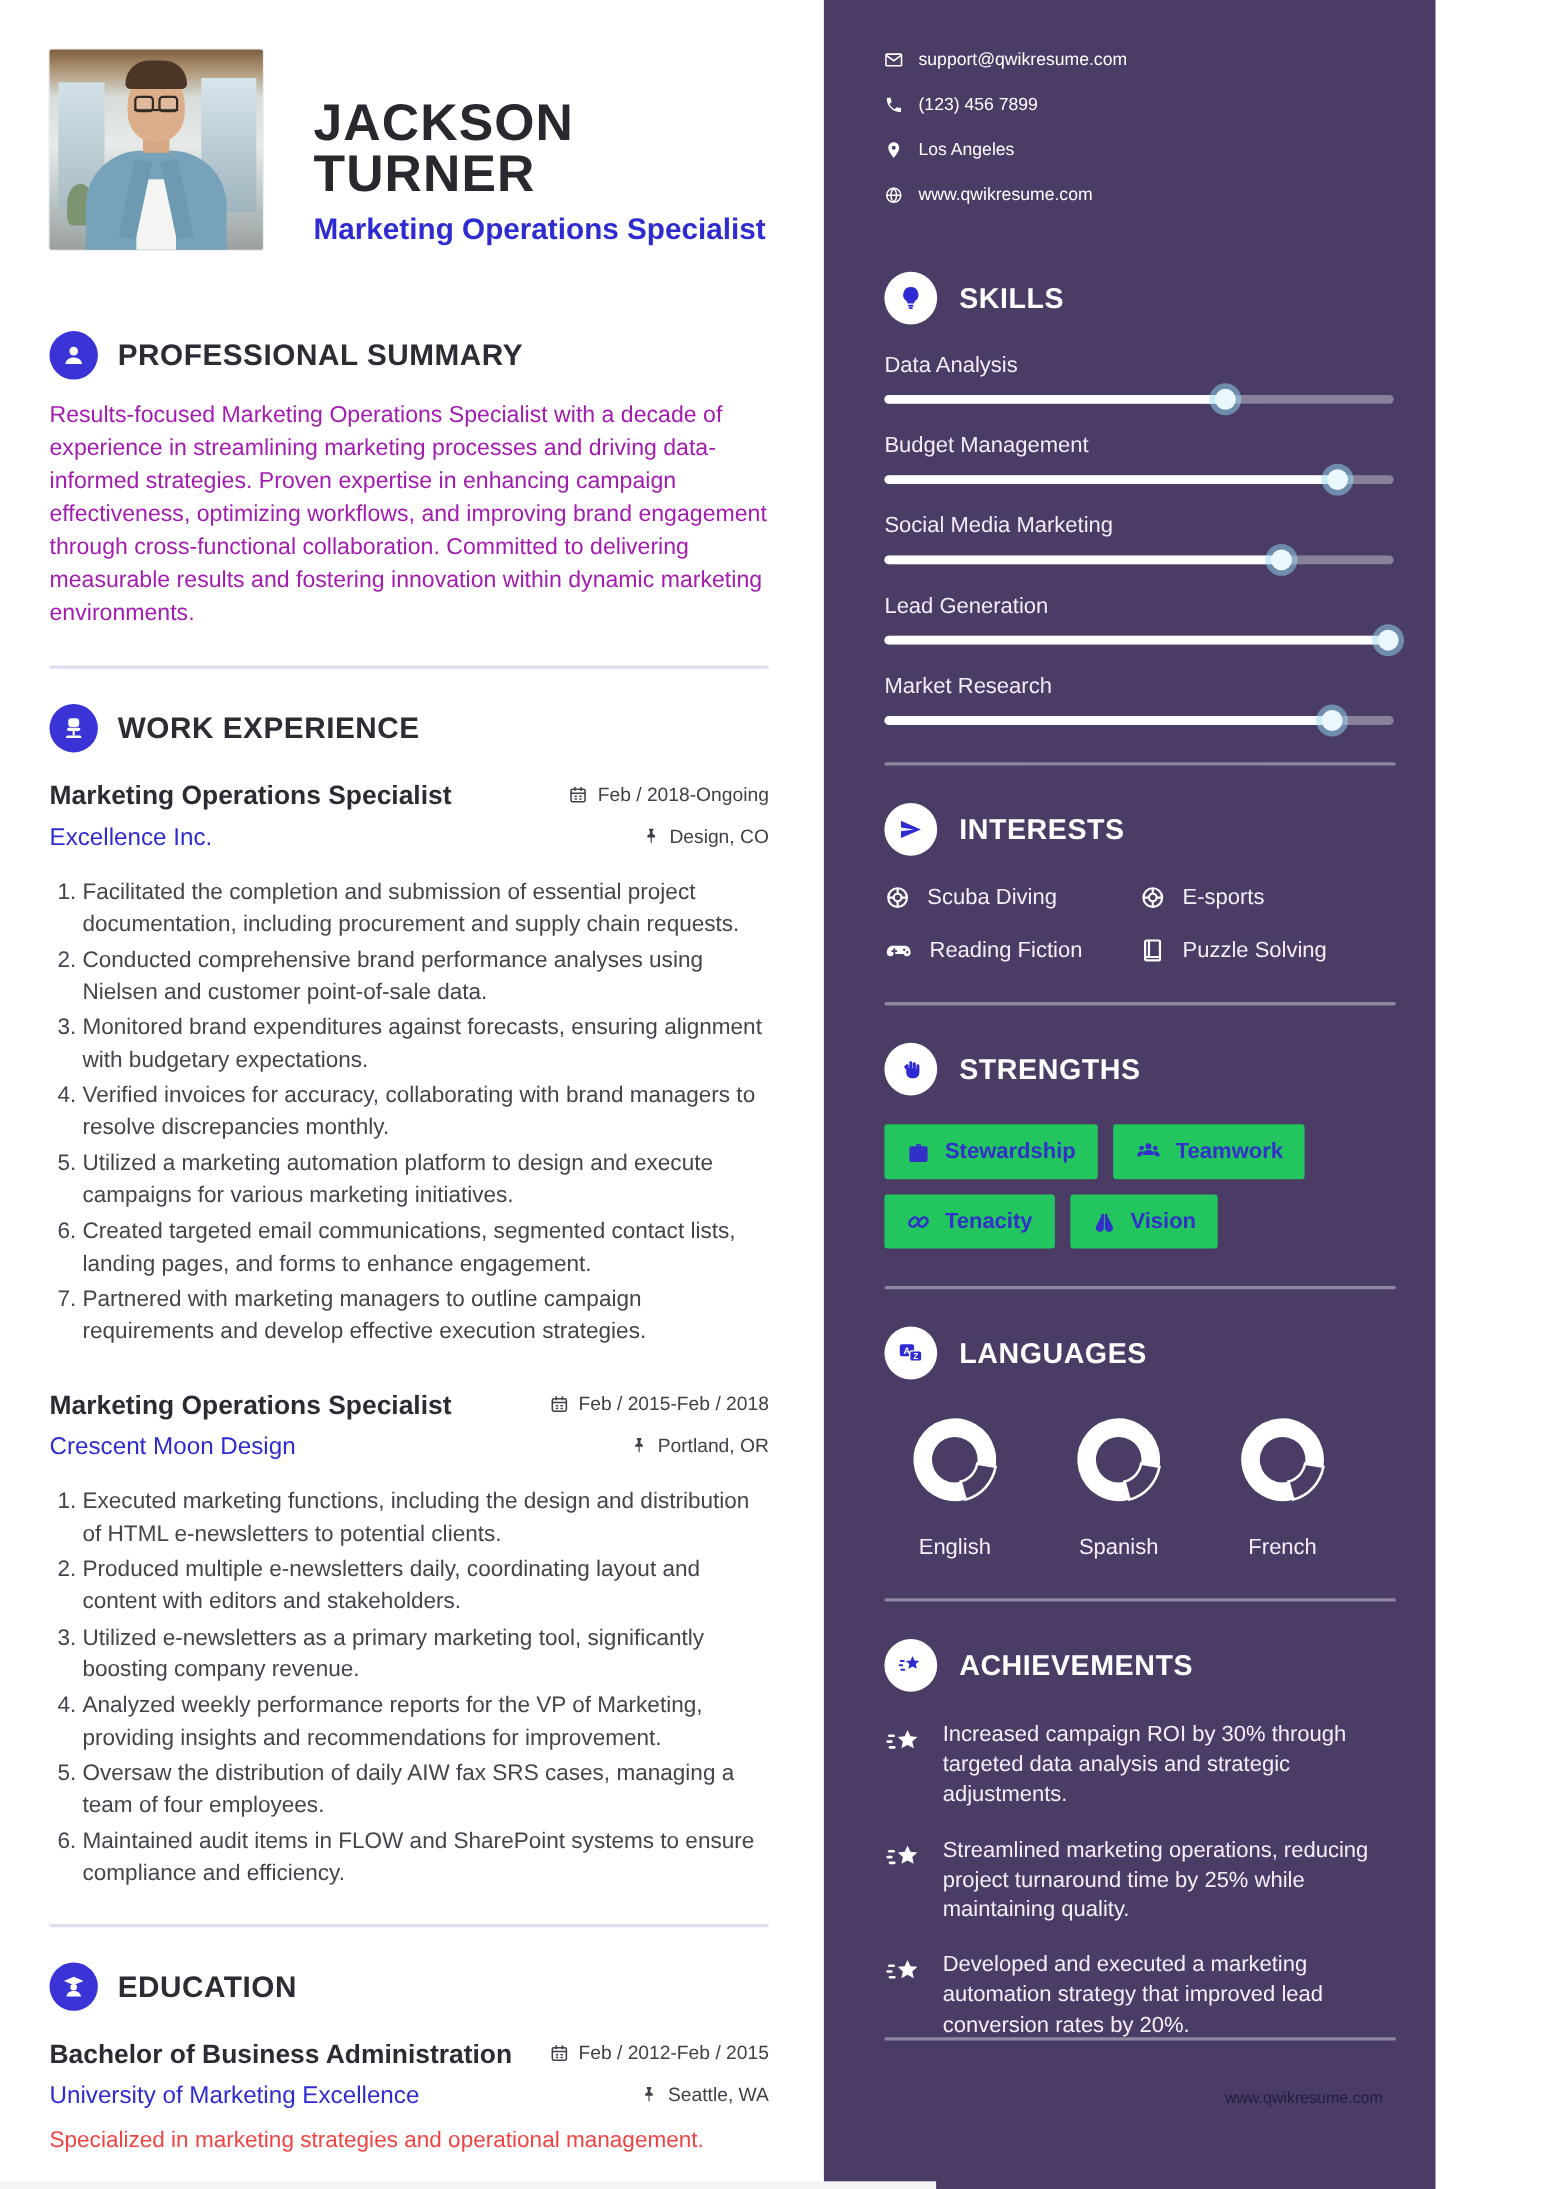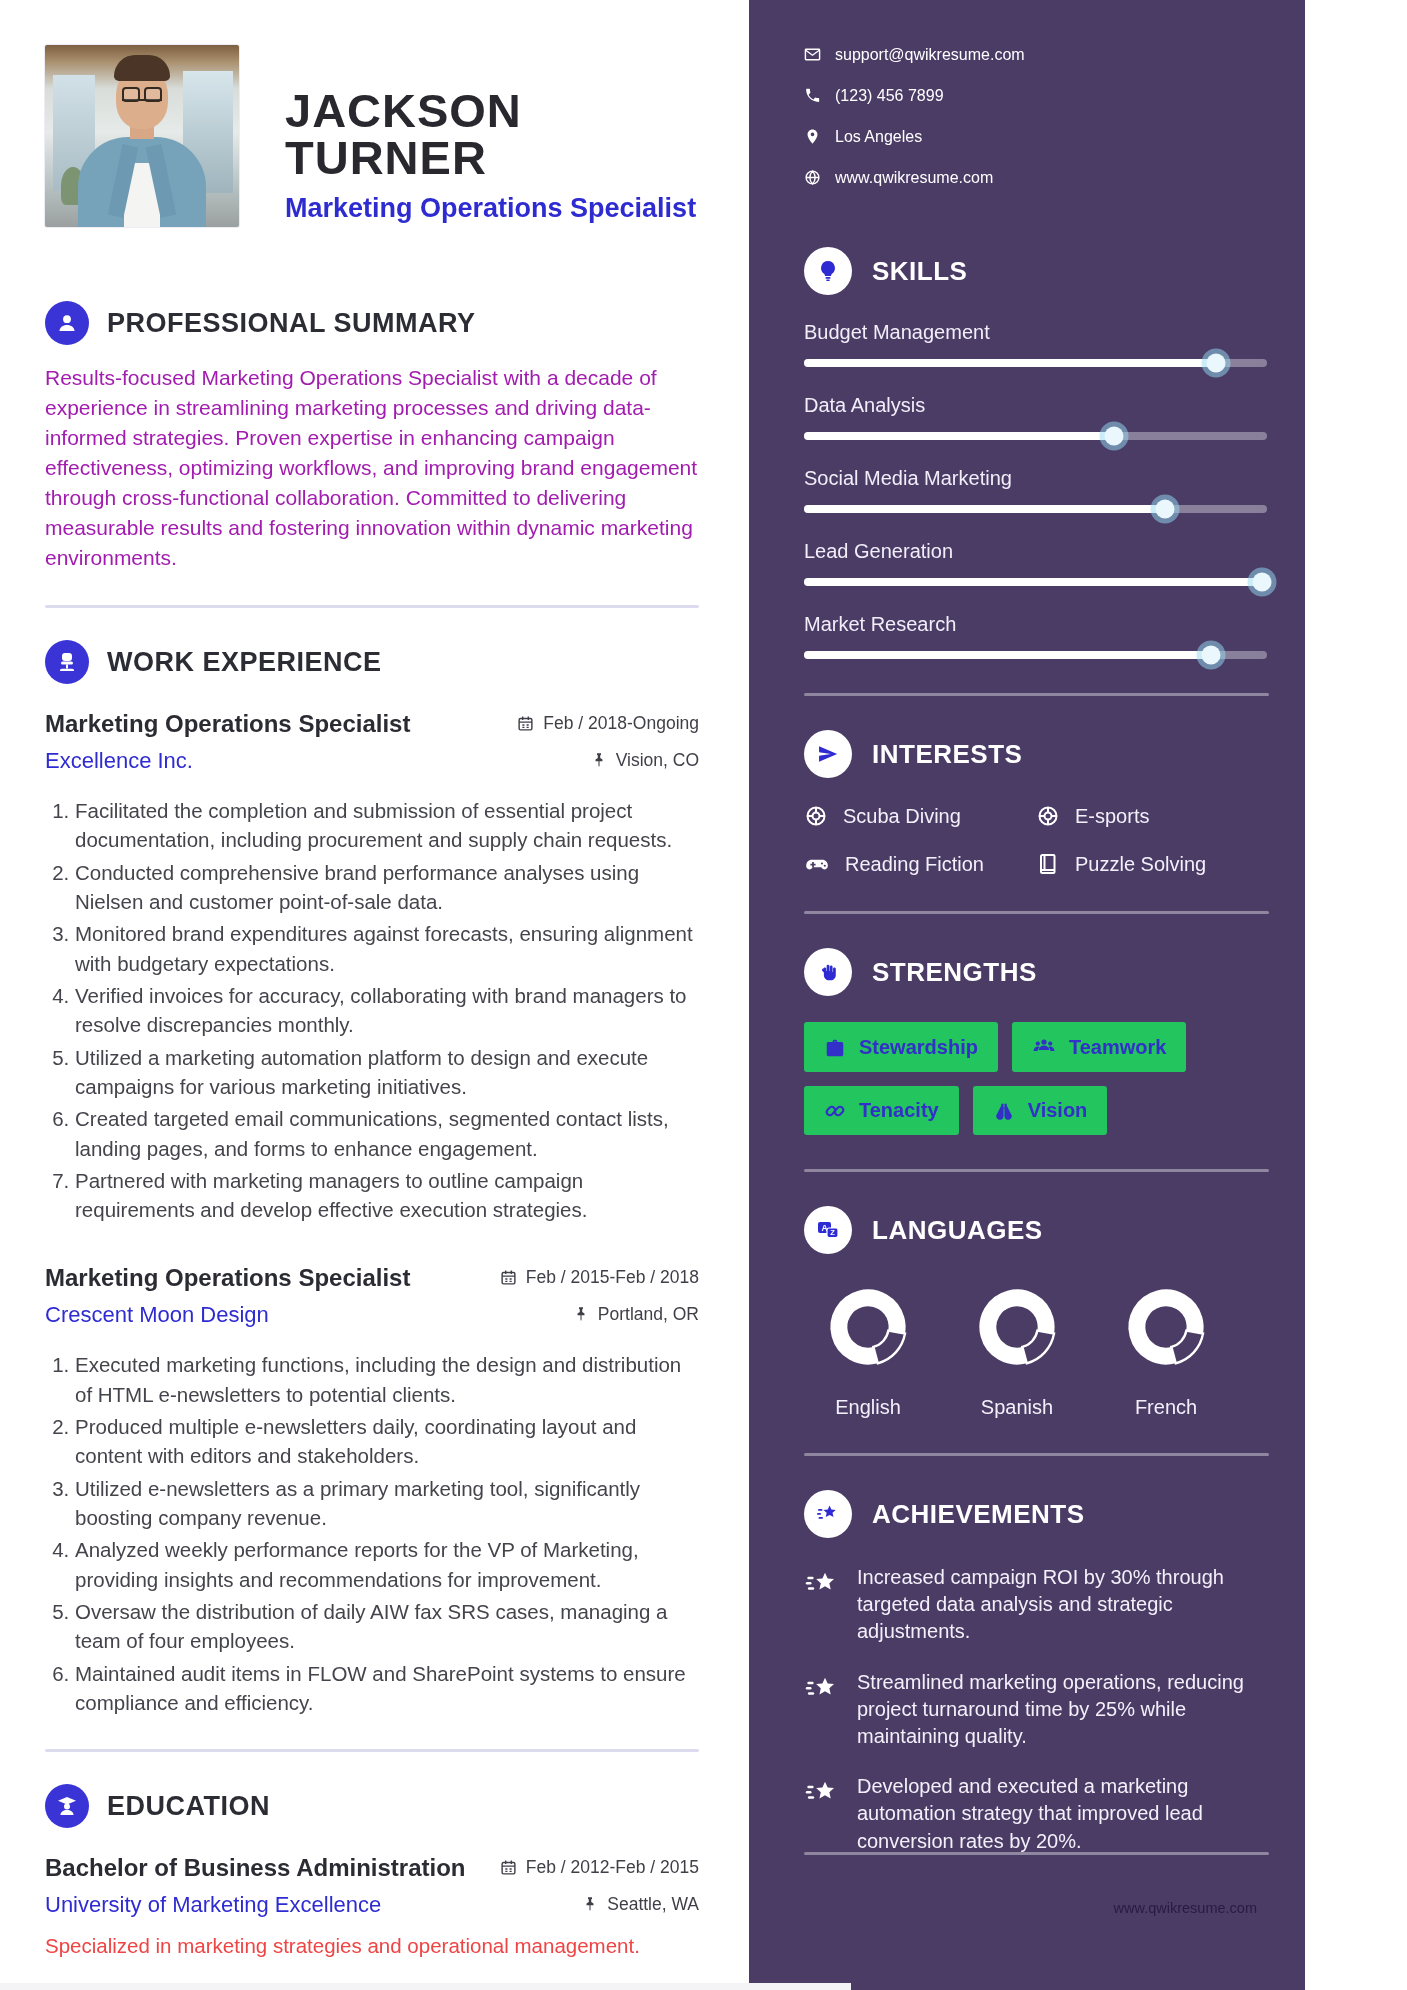--- a/index.html
+++ b/index.html
@@ -131,21 +131,21 @@
             </svg>
           <span>Feb / 2018-Ongoing</span>
         </span>
       </div>
       <div class="row-split">
         <span class="company">Excellence Inc.</span>
         <span class="meta">
           <svg width="16" height="16" viewBox="0 0 24 24" fill="currentColor">
               <path d="M9 2h6v2.2l-1.2 1V9l3.4 2.4V14h-4.4v6.2L12 22.5l-.8-2.3V14H6.8v-2.6L10.2 9V5.2L9 4.2z"></path>
             </svg>
-          <span>Vision, CO</span>
+          <span>Design, CO</span>
         </span>
       </div>
       <ol class="bullets">
         <li>Facilitated the completion and submission of essential project documentation, including procurement and supply chain requests.</li>
         <li>Conducted comprehensive brand performance analyses using Nielsen and customer point-of-sale data.</li>
         <li>Monitored brand expenditures against forecasts, ensuring alignment with budgetary expectations.</li>
         <li>Verified invoices for accuracy, collaborating with brand managers to resolve discrepancies monthly.</li>
         <li>Utilized a marketing automation platform to design and execute campaigns for various marketing initiatives.</li>
         <li>Created targeted email communications, segmented contact lists, landing pages, and forms to enhance engagement.</li>
         <li>Partnered with marketing managers to outline campaign requirements and develop effective execution strategies.</li>
@@ -256,31 +256,31 @@
           <svg width="24" height="24" viewBox="0 0 24 24" fill="currentColor">
               <path d="M12 2a7 7 0 0 0-4 12.7c.6.5 1 1.2 1 2V17h6v-.3c0-.8.4-1.5 1-2A7 7 0 0 0 12 2z"></path>
               <rect x="9.5" y="18" width="5" height="1.8" rx=".9"></rect>
               <rect x="10.2" y="20.4" width="3.6" height="1.6" rx=".8"></rect>
             </svg>
         </span>
         <span class="side-sec-title">SKILLS</span>
       </div>
 
       <div>
+        <div class="skill-label">Data Analysis</div>
+        <div class="track">
+          <div class="fill" style="width: 67%;"></div>
+          <div class="handle" style="left: 67%;"></div>
+        </div>
+      </div>
+      <div>
         <div class="skill-label">Budget Management</div>
         <div class="track">
           <div class="fill" style="width: 89%;"></div>
           <div class="handle" style="left: 89%;"></div>
-        </div>
-      </div>
-      <div>
-        <div class="skill-label">Data Analysis</div>
-        <div class="track">
-          <div class="fill" style="width: 67%;"></div>
-          <div class="handle" style="left: 67%;"></div>
         </div>
       </div>
       <div>
         <div class="skill-label">Social Media Marketing</div>
         <div class="track">
           <div class="fill" style="width: 78%;"></div>
           <div class="handle" style="left: 78%;"></div>
         </div>
       </div>
       <div>

